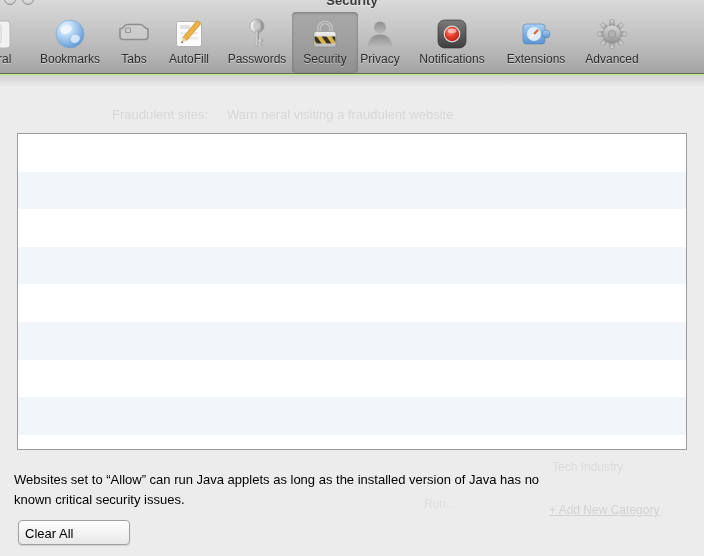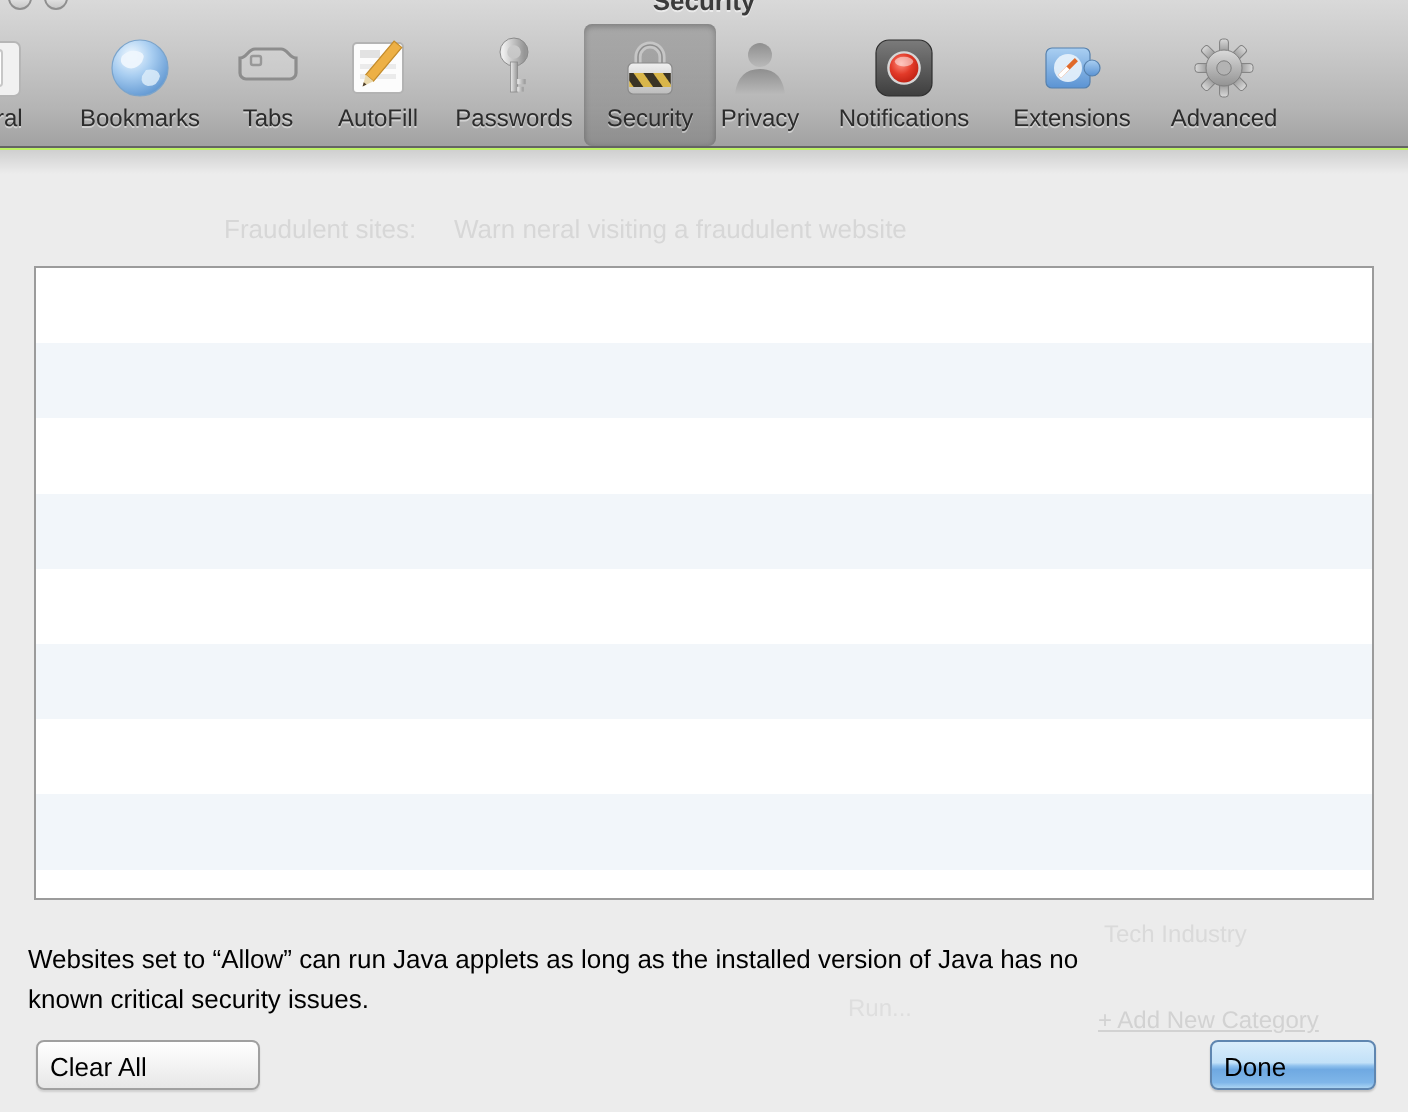--- a/index.html
+++ b/index.html
@@ -275,16 +275,15 @@
 
 
     <div class="listbox"></div>
 
     <div class="description">
       <div>Websites set to “Allow” can run Java applets as long as the installed version of Java has no</div>
       <div>known critical security issues.</div>
     </div>
 
     <button class="btn btn-plain">Clear All</button>
-    <button class="btn btn-default">Done</button>
   </div>
 
 </div>
 
 </body></html>

